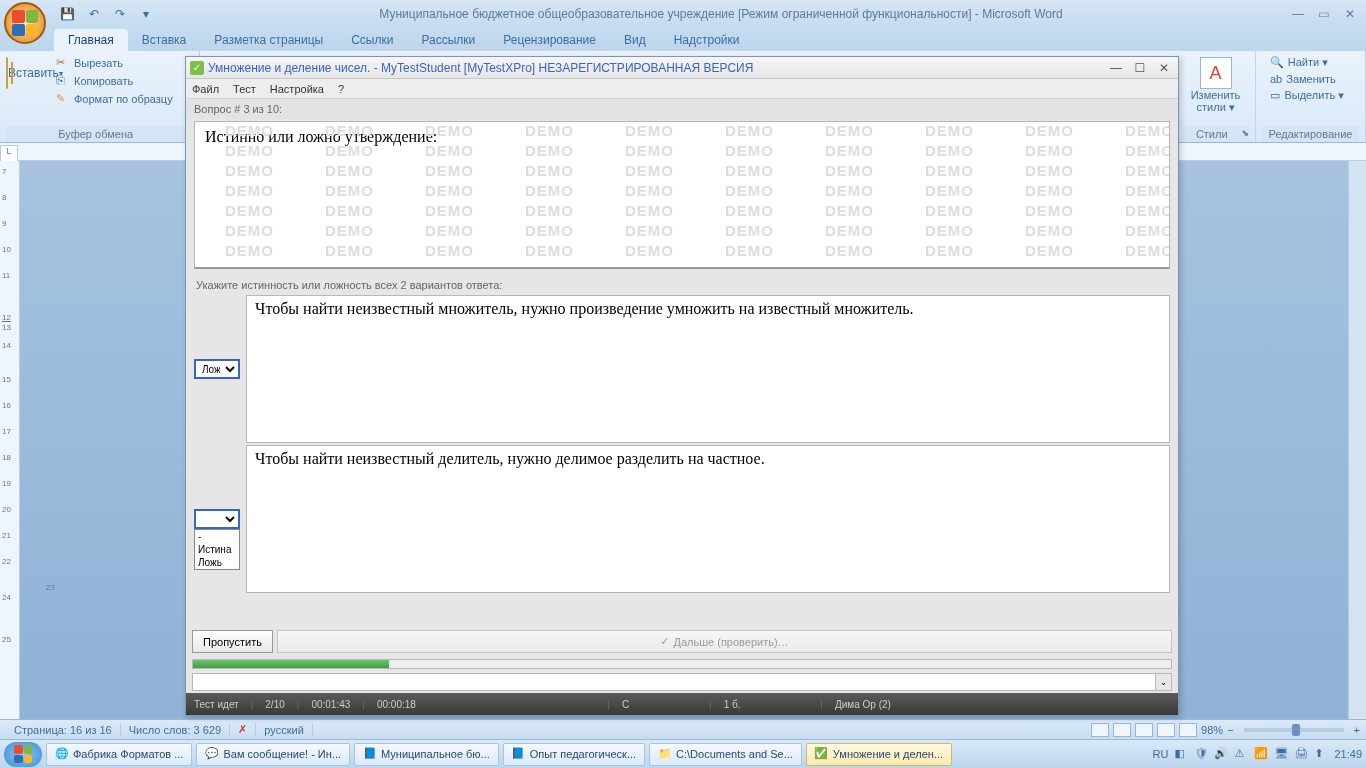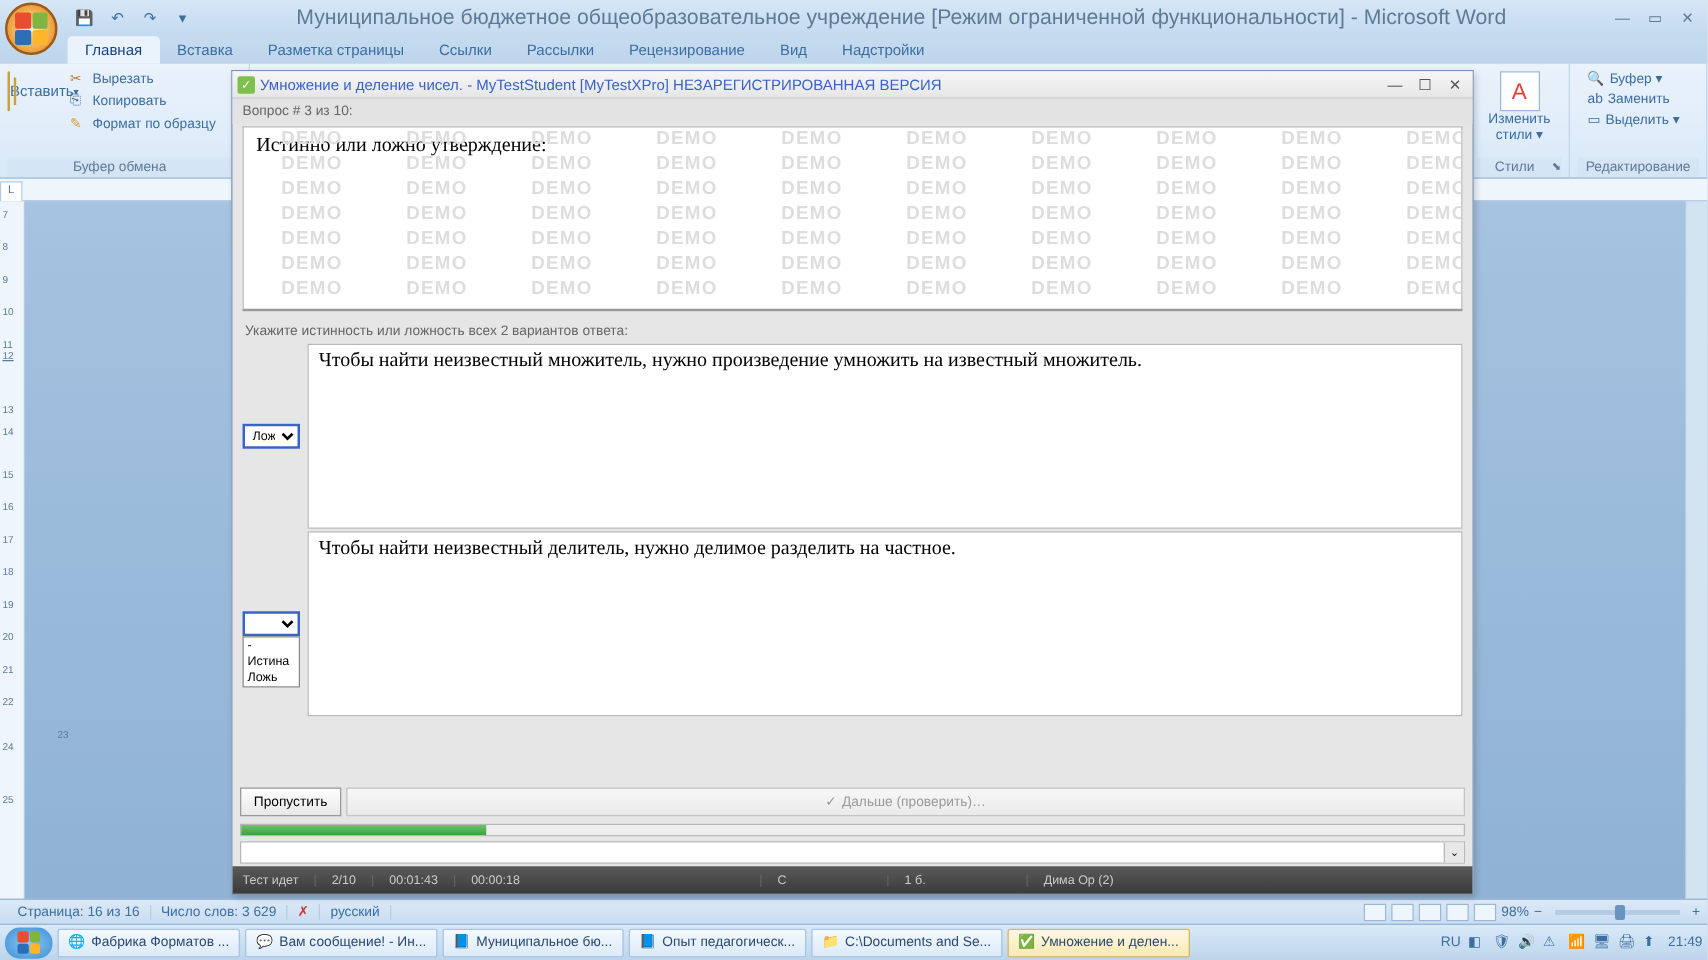--- a/index.html
+++ b/index.html
@@ -6,21 +6,21 @@
 body { font-family: "Segoe UI", Tahoma, sans-serif; font-size: 12px; overflow: hidden; width: 1366px; height: 768px; background: linear-gradient(to bottom, #bcd6ec 0%, #a9cae6 100%); position: relative; }
 
 
 .word-titlebar { height: 27px; background: linear-gradient(#d6e6f5, #c5dbf0); display: flex; align-items: center; padding: 0 4px; }
 .office-btn { width: 42px; height: 42px; border-radius: 50%; background: radial-gradient(#fef3d6, #f4b459, #d87d1b); border: 2px solid #9c5a14; position: absolute; top: 2px; left: 4px; display: flex; align-items: center; justify-content: center; z-index: 10; }
 .office-btn-inner { width: 26px; height: 26px; display: grid; grid-template: 1fr 1fr / 1fr 1fr; gap: 1px; }
 .ob-q { border-radius: 2px; }
 .ob-r { background:#e84e2e;} .ob-g{background:#81b53f;} .ob-b{background:#2d6fb7;} .ob-y{background:#fdb52b;}
 .qat { margin-left: 54px; display: flex; gap: 6px; align-items: center; }
 .qat-btn { width: 20px; height: 20px; display: flex; align-items: center; justify-content: center; color:#3c6ea0; }
-.word-title { flex:1; text-align:center; color:#5f7a97; font-size:17px; }
+.word-title { flex:1; text-align:center; color:#5f7a97; font-size:12px; }
 .win-controls { display:flex; gap:2px; }
 .win-btn { width:24px; height:18px; display:flex; align-items:center; justify-content:center; color:#5f7a97; border-radius:2px; }
 
 
 .ribbon-tabs { height:24px; display:flex; align-items:flex-end; padding-left:54px; background: linear-gradient(#c5dbf0,#bdd6ec); }
 .ribbon-tab { padding:4px 14px; color:#3c6ea0; font-size:12px; cursor:pointer; }
 .ribbon-tab.active { background:#eaf2fb; border-radius:4px 4px 0 0; color:#15428b; }
 
 
 .ribbon { height:92px; background:linear-gradient(#eaf2fb,#d9e9f8); border-bottom:1px solid #9ab8d6; display:flex; }
@@ -167,21 +167,21 @@
         <span style="font-size:11px;text-align:center">Изменить стили ▾</span>
       </div>
     </div>
     <div class="rg-label"><span>Стили</span><span class="rg-launcher">⬊</span></div>
   </div>
   <div class="ribbon-group" style="width:110px">
     <div class="rg-body">
       <div class="edit-col">
         <div class="edit-item">
             <span style="color:#3c6ea0">🔍</span>
-            <span>Буфер ▾</span>
+            <span>Найти ▾</span>
           </div>
         <div class="edit-item">
             <span style="color:#3c6ea0">ab</span>
             <span>Заменить</span>
           </div>
         <div class="edit-item">
             <span style="color:#3c6ea0">▭</span>
             <span>Выделить ▾</span>
           </div>
       </div>
@@ -192,21 +192,21 @@
 
 <div class="ruler-bar"><span class="ruler-square">L</span></div>
 
 <div class="doc-area">
   <div class="vruler">
       <div class="vruler-tick" style="top: 6px;">7</div>
       <div class="vruler-tick" style="top: 32px;">8</div>
       <div class="vruler-tick" style="top: 58px;">9</div>
       <div class="vruler-tick" style="top: 84px;">10</div>
       <div class="vruler-tick" style="top: 110px;">11</div>
-      <div class="vruler-tick" style="top: 119px; text-decoration: underline;">12</div>
+      <div class="vruler-tick" style="top: 152px; text-decoration: underline;">12</div>
       <div class="vruler-tick" style="top: 162px;">13</div>
       <div class="vruler-tick" style="top: 180px; text-align: center;">14</div>
       <div class="vruler-tick" style="top: 214px;">15</div>
       <div class="vruler-tick" style="top: 240px;">16</div>
       <div class="vruler-tick" style="top: 266px;">17</div>
       <div class="vruler-tick" style="top: 292px;">18</div>
       <div class="vruler-tick" style="top: 318px;">19</div>
       <div class="vruler-tick" style="top: 344px;">20</div>
       <div class="vruler-tick" style="top: 370px;">21</div>
       <div class="vruler-tick" style="top: 396px;">22</div>
@@ -219,20 +219,26 @@
 
 <div class="mytest">
   <div class="mt-titlebar">
     <div class="mt-check">✓</div>
     <div class="mt-title">Умножение и деление чисел. - MyTestStudent [MyTestXPro] НЕЗАРЕГИСТРИРОВАННАЯ ВЕРСИЯ</div>
     <div class="mt-winbtns">
       <div class="mt-winbtn">―</div>
       <div class="mt-winbtn">☐</div>
       <div class="mt-winbtn">✕</div>
     </div>
+  </div>
+  <div class="mt-menu">
+    <span>Файл</span>
+    <span>Тест</span>
+    <span>Настройка</span>
+    <span>?</span>
   </div>
   <div class="mt-q-header">Вопрос # 3 из 10:</div>
   <div class="mt-question-box">
     <div class="mt-question-text">Истинно или ложно утверждение:</div>
     <div id="demo-watermarks">
         <span class="demo-wm" style="top: 0px; left: 30px;">DEMO</span>
         <span class="demo-wm" style="top: 0px; left: 130px;">DEMO</span>
         <span class="demo-wm" style="top: 0px; left: 230px;">DEMO</span>
         <span class="demo-wm" style="top: 0px; left: 330px;">DEMO</span>
         <span class="demo-wm" style="top: 0px; left: 430px;">DEMO</span>

